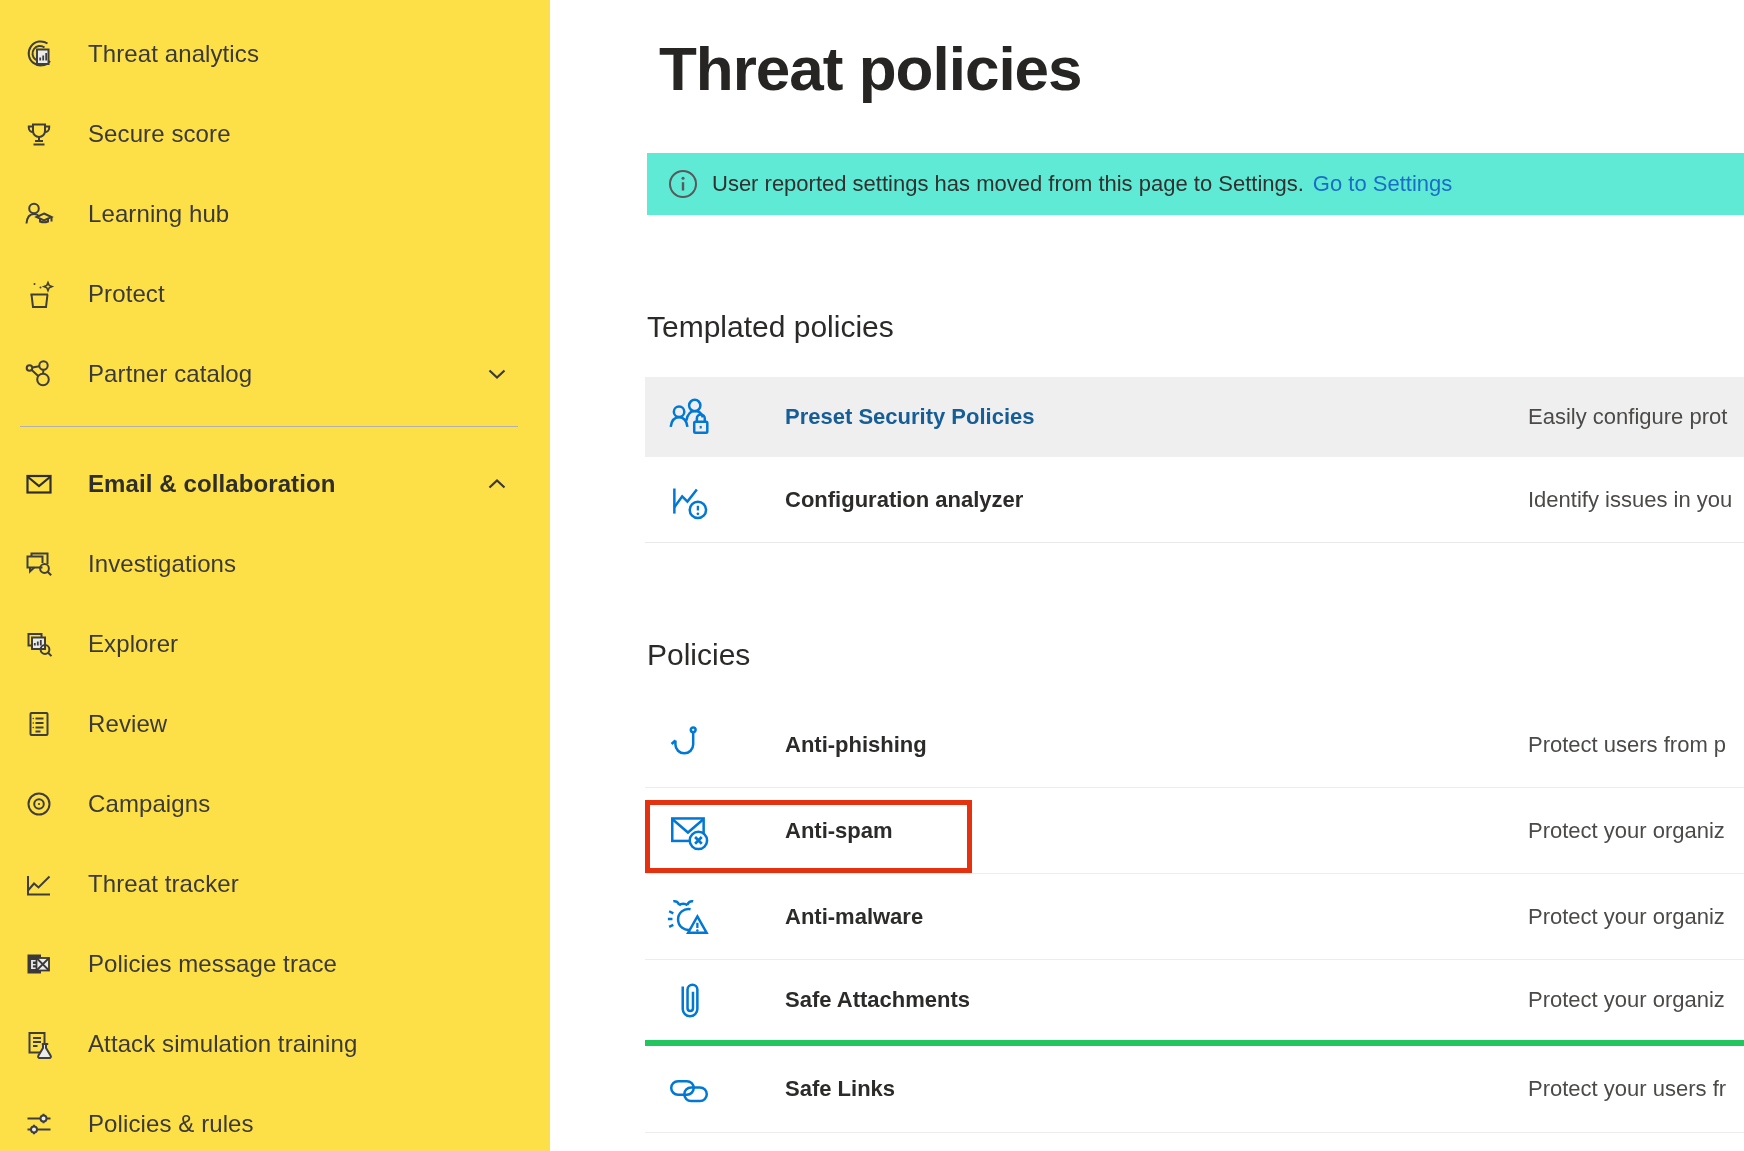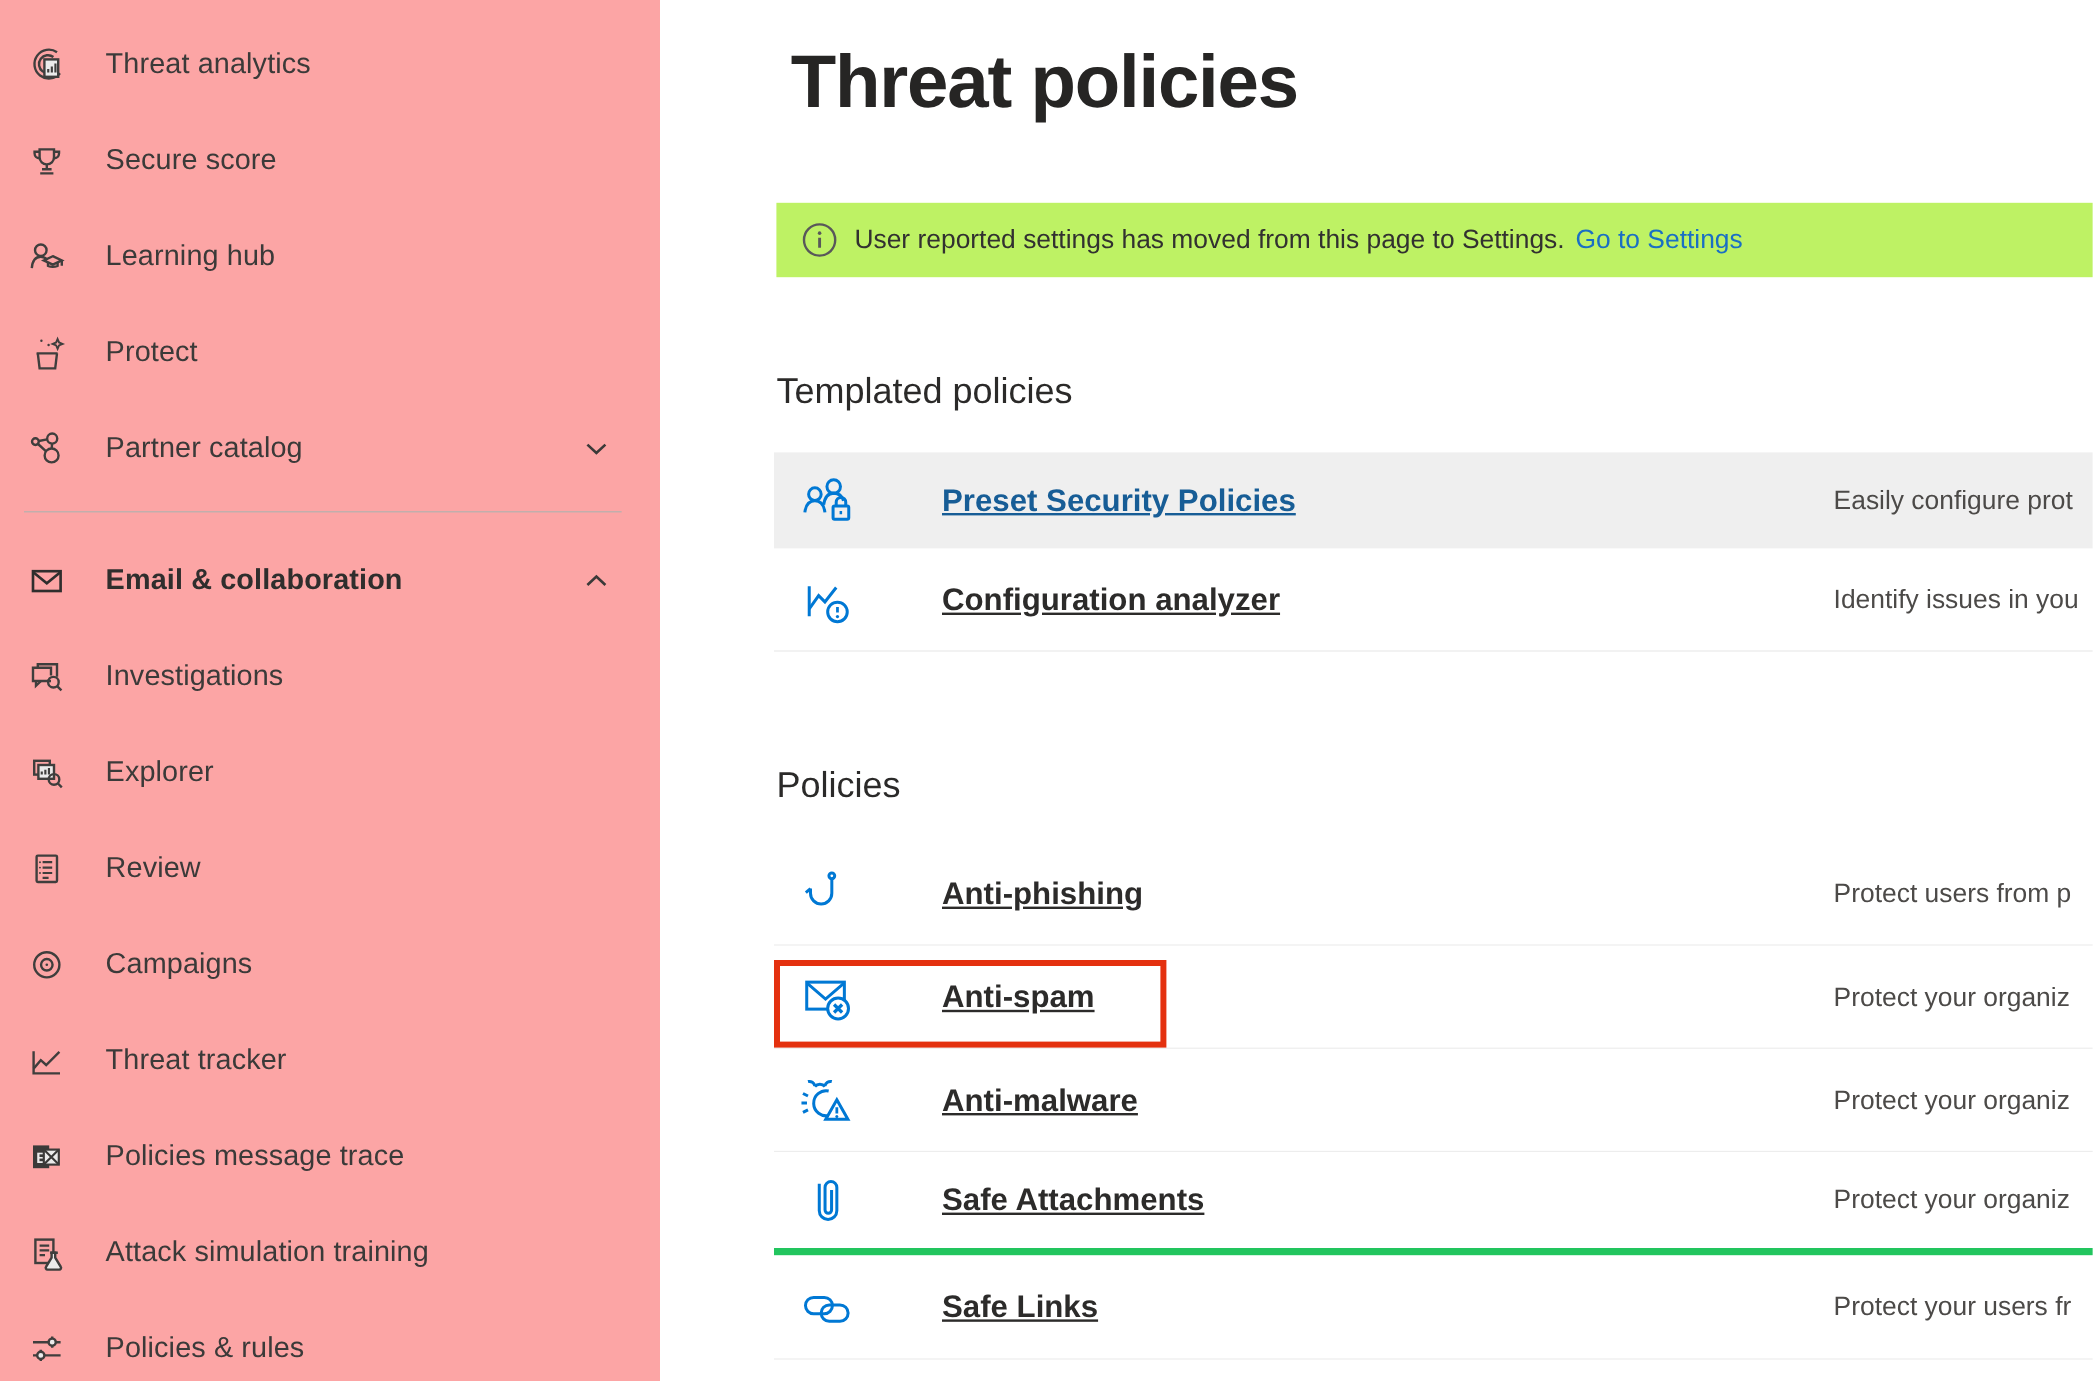--- a/index.html
+++ b/index.html
@@ -1,47 +1,47 @@
 <!DOCTYPE html>
 <html><head>
 <meta charset="utf-8">
 <style>
   * { margin:0; padding:0; box-sizing:border-box; }
   html,body { width:1744px; height:1151px; overflow:hidden; background:#ffffff;
     font-family:"Liberation Sans", sans-serif; -webkit-font-smoothing:antialiased; }
   #stage { position:relative; width:1744px; height:1151px; background:#ffffff; }
 
   
-  .sidebar { position:absolute; left:0; top:0; width:550px; height:1151px; background:#fca5a5; }
+  .sidebar { position:absolute; left:0; top:0; width:550px; height:1151px; background:#fde047; }
   .nav-item { position:absolute; left:0; width:550px; height:80px; display:flex; align-items:center; cursor:pointer; }
   .nav-icon { position:absolute; left:21px; width:36px; height:36px; display:flex; align-items:center; justify-content:center; }
   .nav-label { position:absolute; left:88px; font-size:24px; color:#3b3a39; letter-spacing:0.1px; white-space:nowrap; }
   .nav-label.bold { font-weight:700; color:#2f2e2d; }
   .nav-chevron { position:absolute; left:487px; width:20px; height:14px; }
   .side-divider { position:absolute; left:20px; top:426px; width:498px; height:1px; background:#b3b1af; }
 
   
   .main-title { position:absolute; left:659px; top:34px; font-size:62px; line-height:70px;
     font-weight:700; letter-spacing:-1px; color:#262524; white-space:nowrap; }
 
-  .banner { position:absolute; left:647px; top:169px; width:1097px; height:62px; background:#bef264;
+  .banner { position:absolute; left:647px; top:153px; width:1097px; height:62px; background:#5eead4;
     display:flex; align-items:center; }
   .banner-icon { margin-left:21px; width:30px; height:30px; flex:0 0 auto; }
   .banner-text { margin-left:14px; font-size:22px; color:#323130; white-space:nowrap; }
   .banner-link { margin-left:9px; font-size:22px; color:#1a6fc4; white-space:nowrap; cursor:pointer; text-decoration:none; }
 
   .section-heading { position:absolute; left:647px; font-size:30px; font-weight:400; color:#2b2a29; white-space:nowrap; }
   .heading-templated { top:310px; }
   .heading-policies  { top:638px; }
 
   .list-row { position:absolute; left:645px; width:1099px; cursor:pointer; }
   .row-icon { position:absolute; left:20px; top:50%; transform:translateY(-50%); width:48px; height:48px;
     display:flex; align-items:center; justify-content:center; }
-  .row-name { position:absolute; left:140px; top:50%; transform:translateY(-50%); font-size:26px;
-    font-weight:600; color:#2c2b2a; white-space:nowrap;text-decoration:underline; }
+  .row-name { position:absolute; left:140px; top:50%; transform:translateY(-50%); font-size:22px;
+    font-weight:600; color:#2c2b2a; white-space:nowrap; }
   .row-name.link-blue { color:#175d96; }
   .row-desc { position:absolute; left:883px; top:50%; transform:translateY(-50%); font-size:22px;
     color:#4c4a48; white-space:nowrap;text-align:center; }
 
   .row-preset { top:377px; height:80px; background:#efefef; }
   .row-config { top:457px; height:86px; border-bottom:1px solid #e9e9e9; }
 
   .row-p0 { top:702px;  height:86px; border-bottom:1px solid #ededed; }
   .row-p1 { top:788px;  height:86px; border-bottom:1px solid #ededed; }
   .row-p2 { top:874px;  height:86px; border-bottom:1px solid #ededed; }

